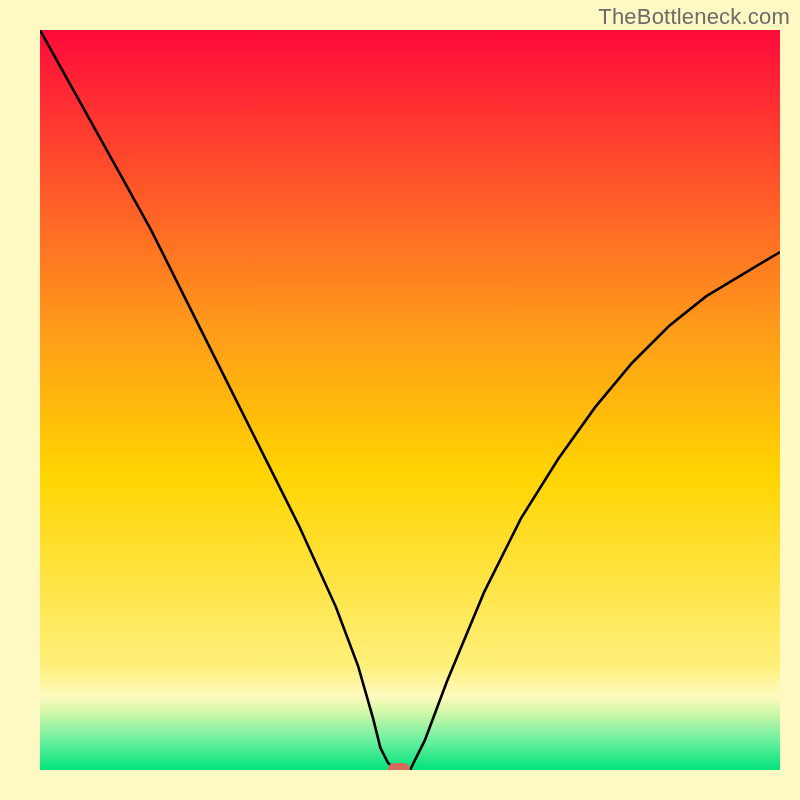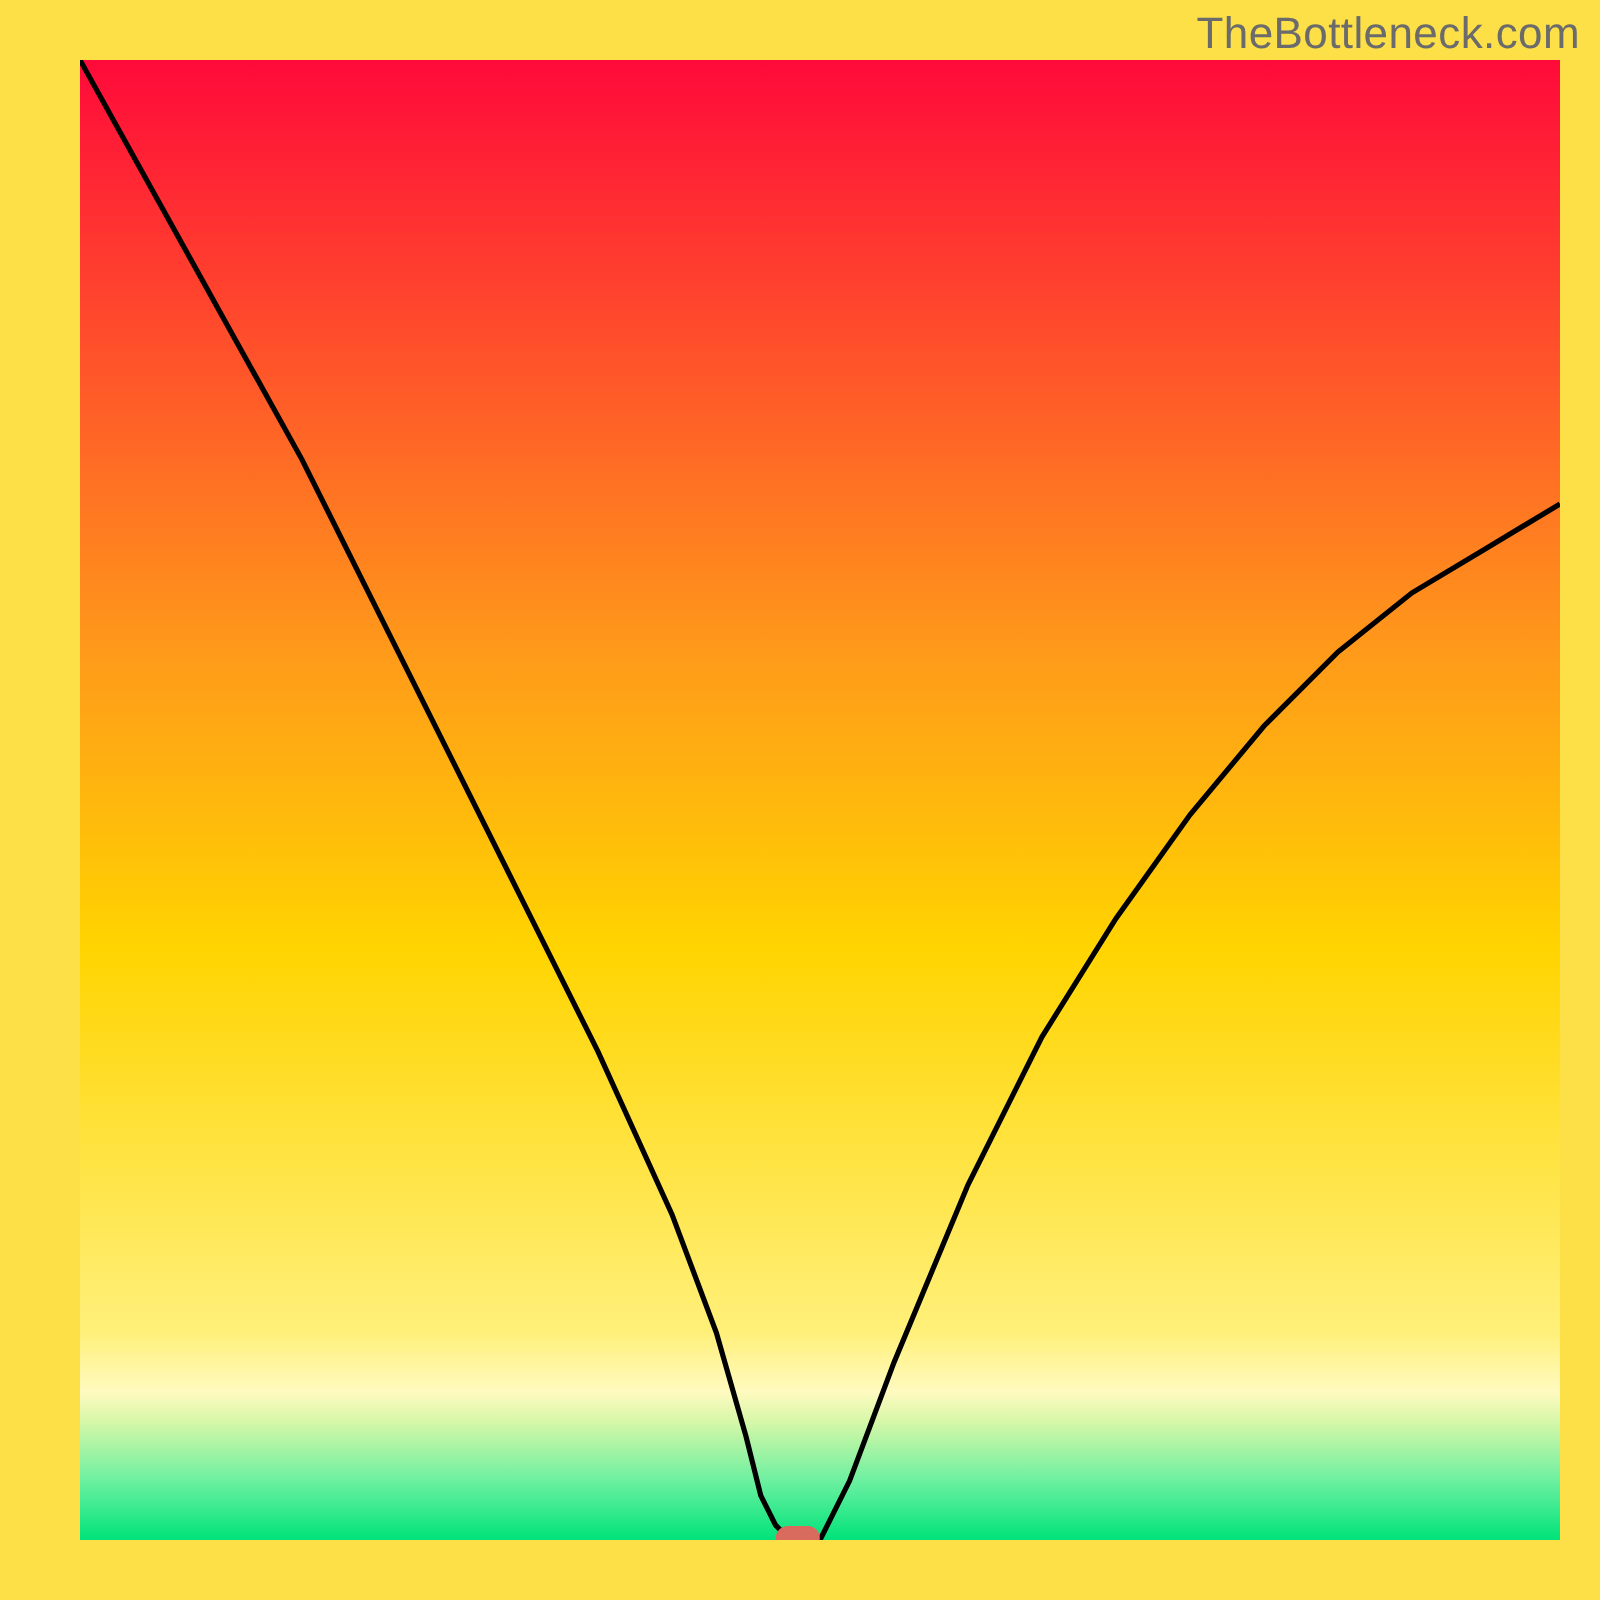--- a/index.html
+++ b/index.html
@@ -8,21 +8,21 @@
     width: 800px;
     height: 800px;
     background: #000;
     overflow: hidden;
     font-family: Arial, Helvetica, sans-serif;
   }
   .frame {
     position: relative;
     width: 800px;
     height: 800px;
-    background: #fde047;
+    background: #fef9c3;
   }
   .watermark {
     position: absolute;
     top: 4px;
     right: 10px;
     color: #6b6b6b;
     font-size: 22px;
     font-weight: 500;
     letter-spacing: 0.2px;
     z-index: 10;

